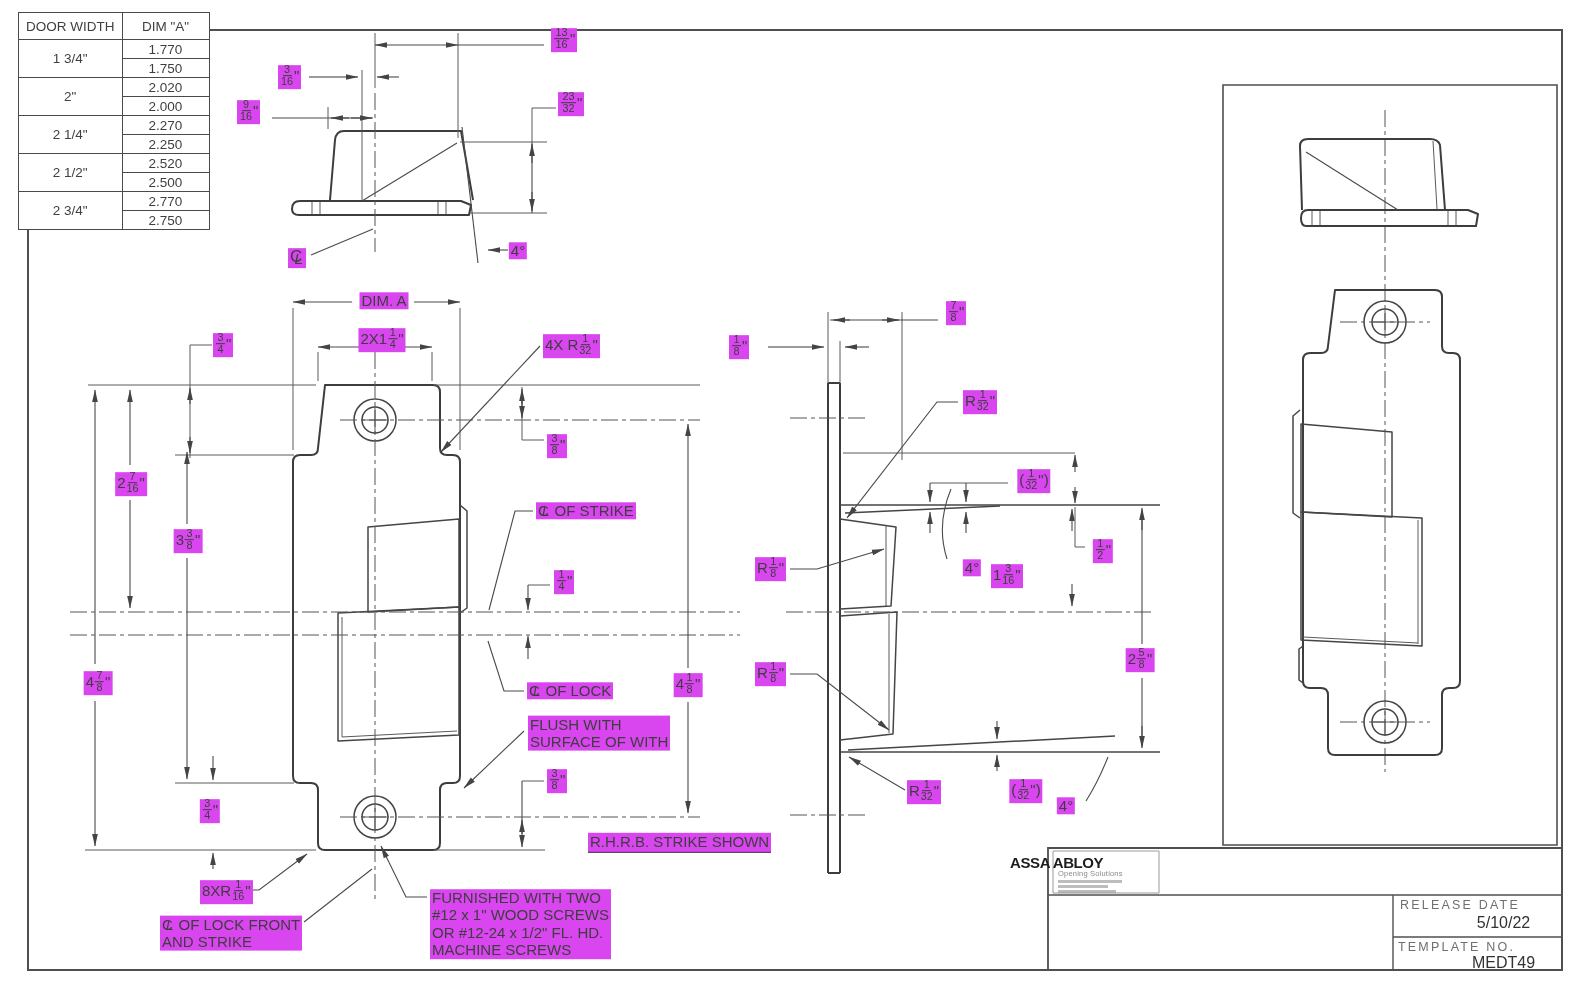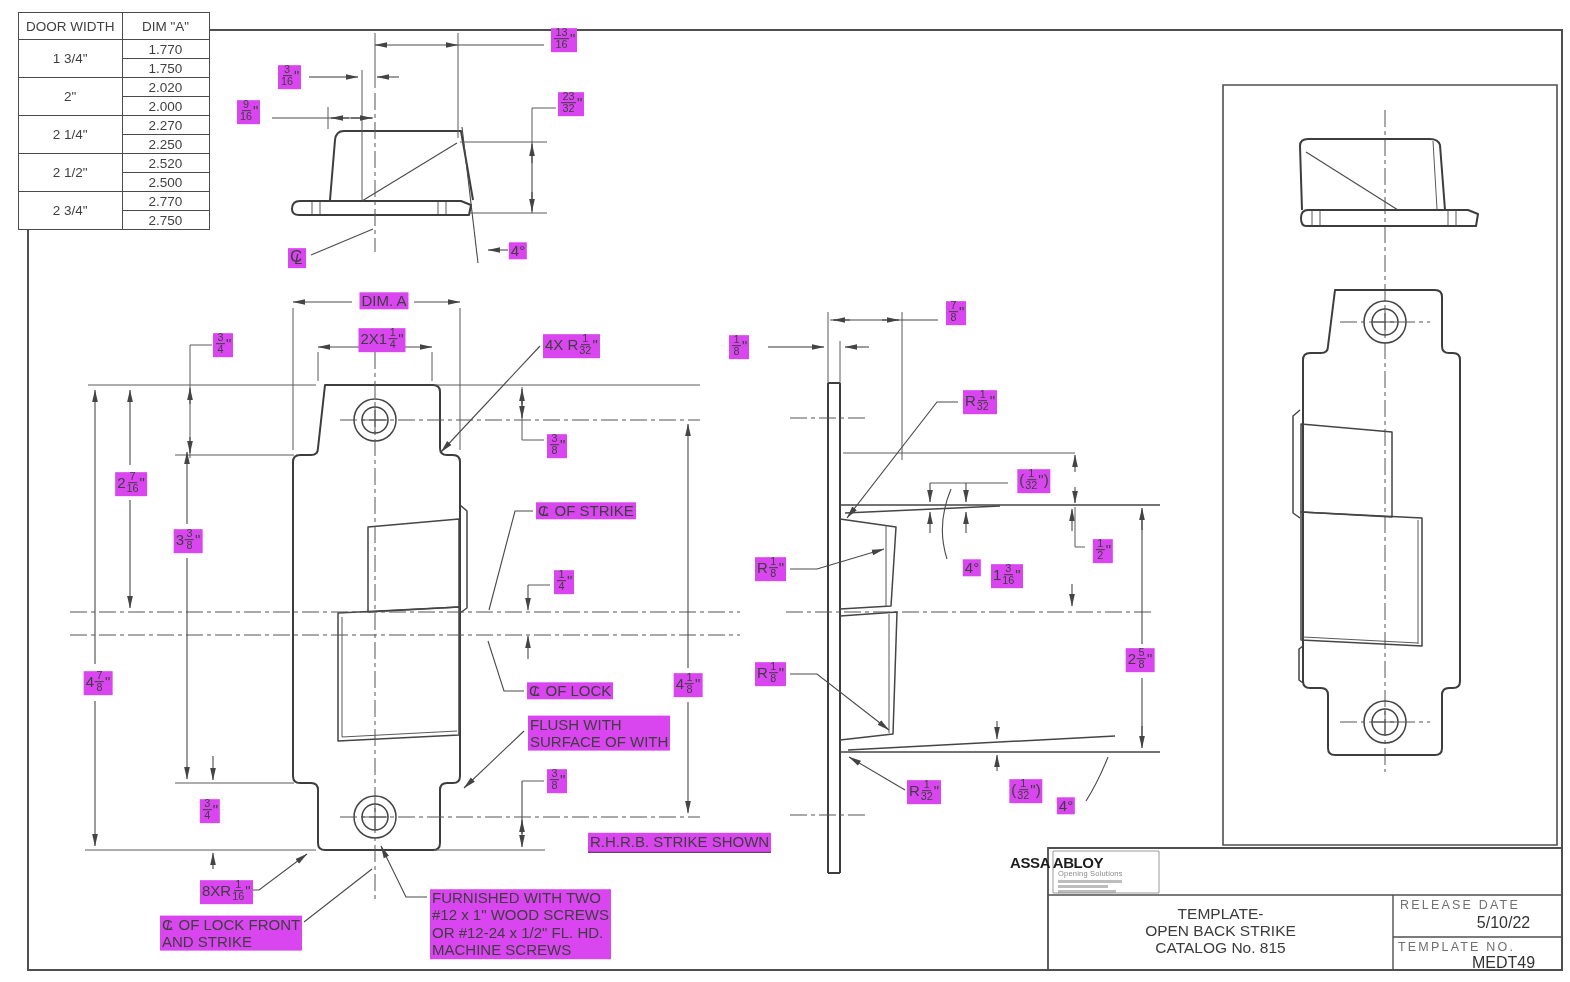--- a/index.html
+++ b/index.html
@@ -292,25 +292,20 @@
           </tr>
         </tbody>
       </table>
     </div>
 
 <div class="tb tb-brand" style="left:1010px;top:854px;">ASSA ABLOY</div>
 <div class="tb tb-sub" style="left:1058px;top:869px;">Opening Solutions</div>
 <div class="tb-fine" style="left:1058px;top:880px;width:64px;"></div>
 <div class="tb-fine" style="left:1058px;top:885px;width:50px;"></div>
 <div class="tb-fine" style="left:1058px;top:890px;width:58px;"></div>
-<div class="tb tb-title" style="left:1048px;top:905px;width:345px;" id="tb-title">
-      <div>TEMPLATE-</div>
-      <div>OPEN BACK STRIKE</div>
-      <div>CATALOG No. 815</div>
-    </div>
 <div class="tb tb-cap" style="left:1400px;top:898px;">RELEASE DATE</div>
 <div class="tb tb-val" style="left:1393px;top:914px;width:169px;text-align:center;">5/10/22</div>
 <div class="tb tb-cap" style="left:1398px;top:940px;">TEMPLATE NO.</div>
 <div class="tb tb-val" style="left:1393px;top:954px;width:169px;text-align:center;">MEDT49</div>
 
 <div class="lbl" style="left: 551px; top: 40px; transform: translateY(-50%);">
       <div class="ln"><span class="fr">
           <span class="n">13</span>
           <span class="d">16</span>
         </span><span>"</span></div>

